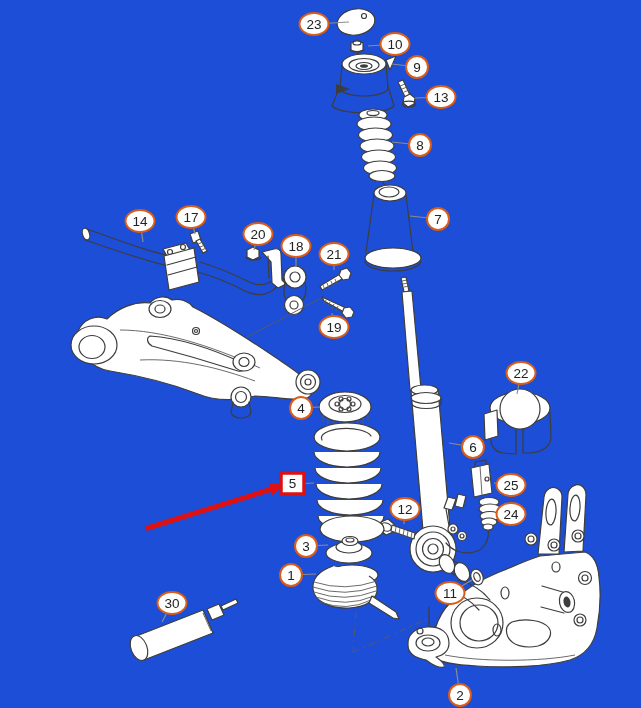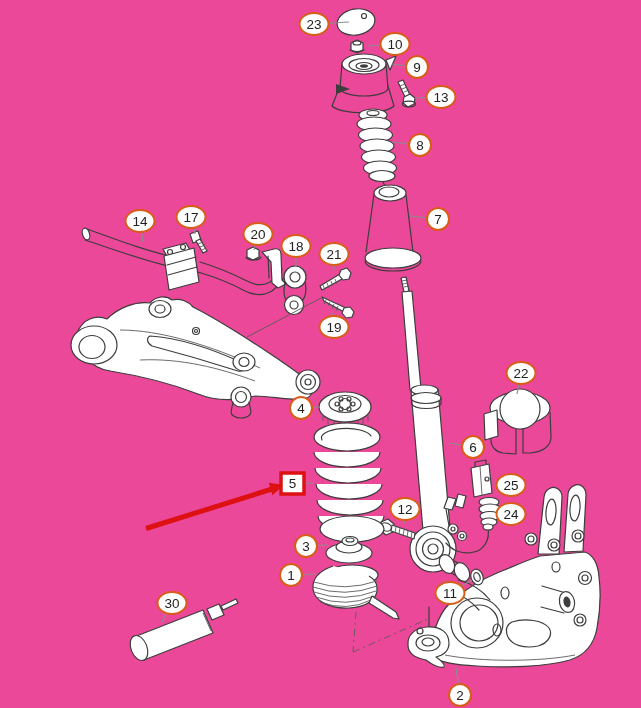--- a/index.html
+++ b/index.html
@@ -1,16 +1,16 @@
 <!DOCTYPE html>
 <html><head>
 <meta charset="utf-8">
 <style>
   html,body{margin:0;padding:0;background:#fff;}
-  .stage{position:relative;width:641px;height:708px;background:#ec4899;overflow:hidden;
+  .stage{position:relative;width:641px;height:708px;background:#1d4ed8;overflow:hidden;
          font-family:"Liberation Sans",sans-serif;}
   svg{display:block;}
   .ln{stroke:#3d3d3d;stroke-width:1.2;fill:none;stroke-linecap:round;stroke-linejoin:round;}
   .lnw{stroke:#3d3d3d;stroke-width:1.2;fill:#ffffff;stroke-linejoin:round;}
   .thin{stroke:#5a5a5a;stroke-width:0.9;fill:none;}
   .dark{fill:#3d3d3d;stroke:none;}
   .callout-text{font-family:"Liberation Sans",sans-serif;font-size:13.5px;fill:#222;}
 </style>
 </head>
 <body>

